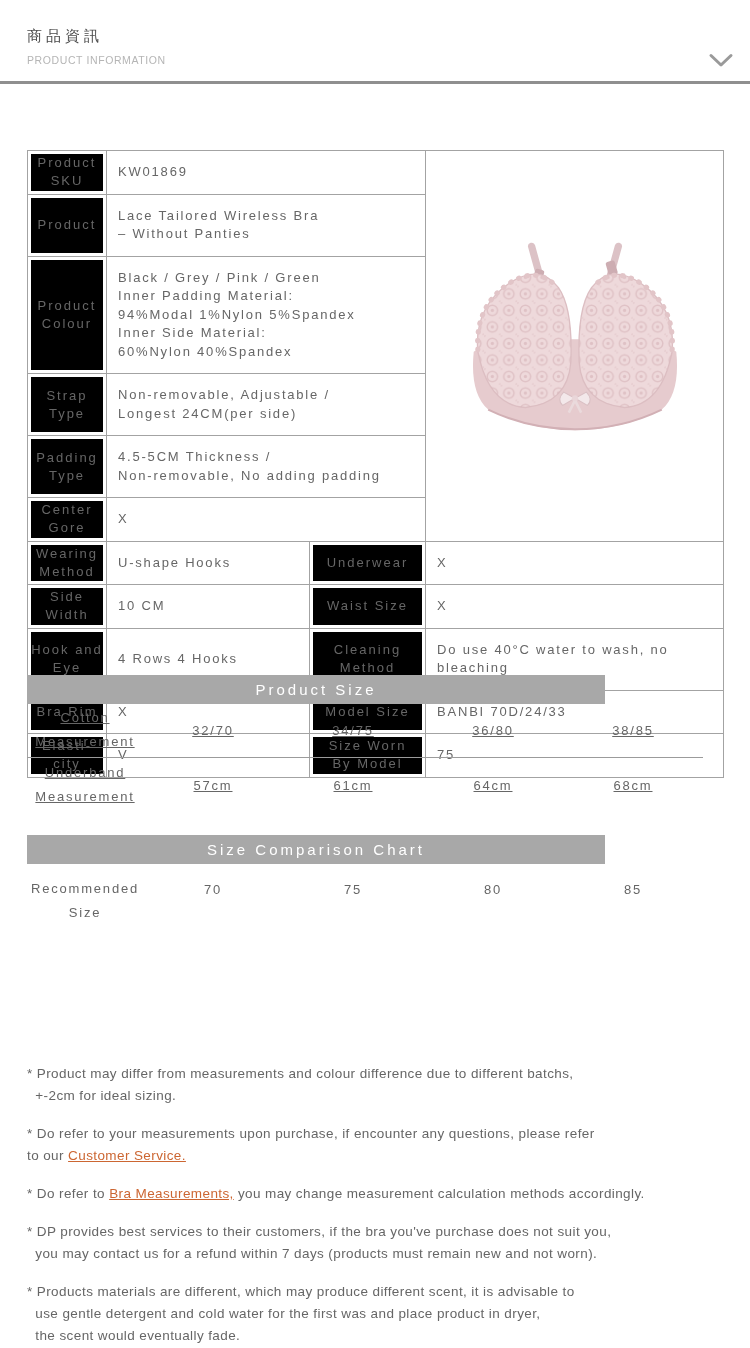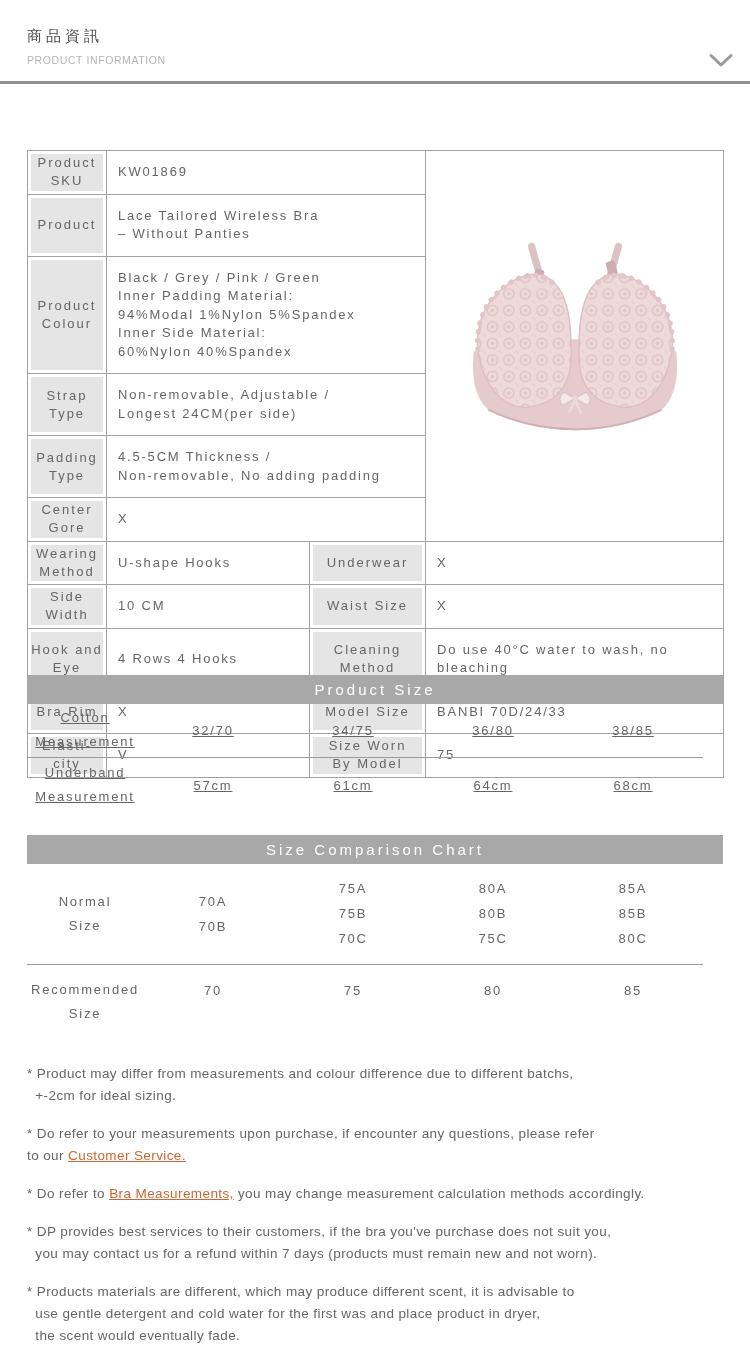--- a/index.html
+++ b/index.html
@@ -13,29 +13,29 @@
   .hdr-title { font-size:15px; color:#4c4c4c; letter-spacing:4px; font-weight:normal; }
   .hdr-sub { margin-top:8px; font-size:10.5px; color:#b5b5b5; letter-spacing:0.6px; }
   .chevron { position:absolute; right:16px; top:52px; cursor:pointer; }
   .divider { position:absolute; left:0; top:81px; width:750px; height:3px; background:#8f8f8f; }
 
   
   .spec-wrap { position:absolute; left:27px; top:150px; }
   table.spec { border-collapse:collapse; table-layout:fixed; width:696px; font-size:13px; color:#666; }
   table.spec td { border:1px solid #a3a3a3; vertical-align:middle; }
   td.lbl {
-    background:#e5e5e5; box-shadow:inset 0 0 0 3px #fff;
+    background:#000000; box-shadow:inset 0 0 0 3px #fff;
     text-align:center; white-space:pre-line; letter-spacing:2px; line-height:18px; padding:2px 1px;
   }
   td.val { padding:12px 11px; white-space:pre-line; letter-spacing:1.8px; line-height:18.5px; }
   td.img-cell { text-align:center; vertical-align:middle; background:#fff; }
 
   
   .bar {
-    position:absolute; left:27px; width:696px; height:29px; background:#a8a8a8;
+    position:absolute; left:27px; width:578px; height:29px; background:#a8a8a8;
     color:#fff; font-size:15px; letter-spacing:3px; text-align:center; line-height:29px;
   }
   .bar1 { top:675px; } .bar2 { top:835px; }
   .sz-wrap1 { position:absolute; left:27px; top:704px;text-decoration:underline; }
   .sz-wrap2 { position:absolute; left:27px; top:864px; }
   table.sz { border-collapse:collapse; table-layout:fixed; width:676px; font-size:13px; color:#666; }
   table.sz td { text-align:center; vertical-align:middle; letter-spacing:1.8px; }
   table.sz td.slbl { white-space:pre-line; line-height:24px; }
   table.sz td.sval { white-space:pre-line; line-height:25px; }
   tr.bline td { border-bottom:1px solid #9b9b9b; }
@@ -217,35 +217,20 @@
 <div class="sz-wrap2">
 <table class="sz">
   <colgroup>
         <col style="width:116px">
         <col style="width:140px">
         <col style="width:140px">
         <col style="width:140px">
         <col style="width:140px">
       </colgroup>
   <tbody>
-        <tr class="bline r-normal">
-    <td class="slbl">Normal
-Size</td>
-    <td class="sval">70A
-70B</td>
-    <td class="sval">75A
-75B
-70C</td>
-    <td class="sval">80A
-80B
-75C</td>
-    <td class="sval">85A
-85B
-80C</td>
-  </tr>
   <tr class="r-recomm">
     <td class="slbl">Recommended
 Size</td>
     <td class="sval">70</td>
     <td class="sval">75</td>
     <td class="sval">80</td>
     <td class="sval">85</td>
   </tr>
 </tbody>
     </table>

